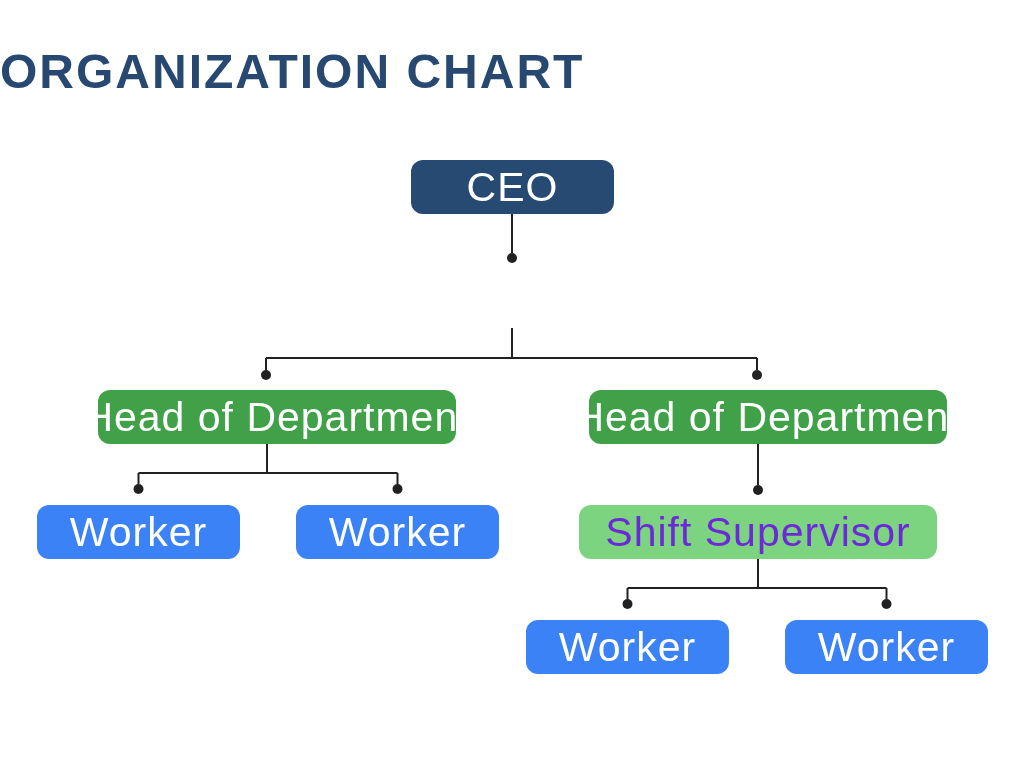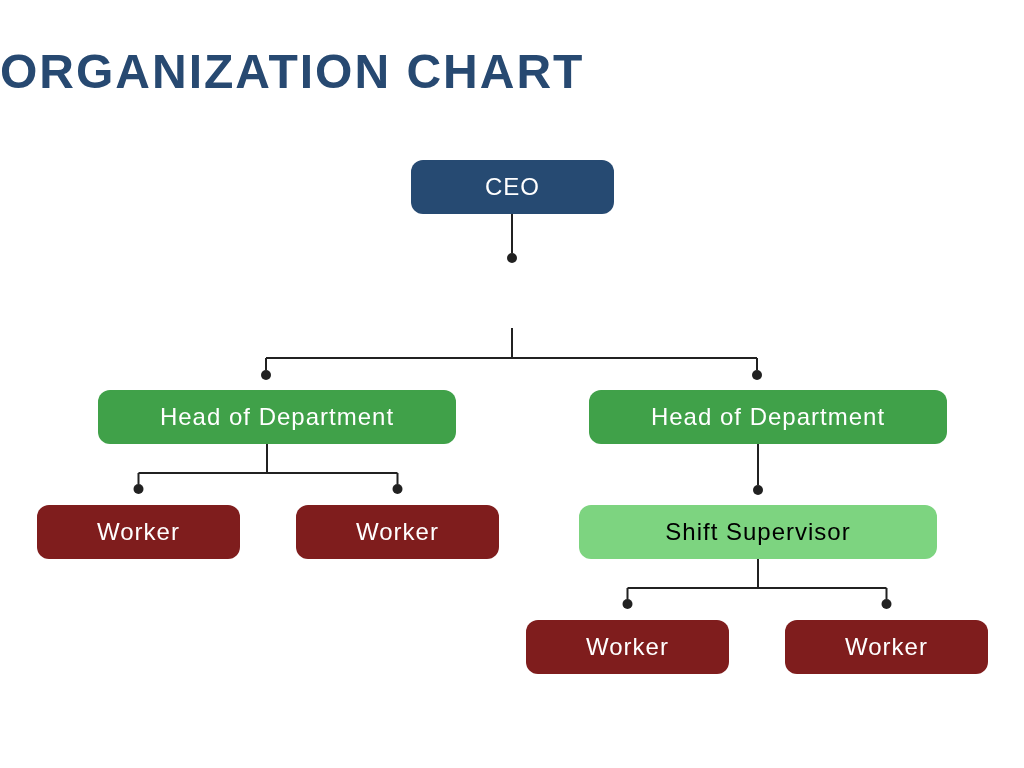--- a/index.html
+++ b/index.html
@@ -29,31 +29,31 @@
     left: 0; top: 0;
     width: 1024px; height: 768px;
     pointer-events: none;
   }
   .node {
     position: absolute;
     display: flex;
     align-items: center;
     justify-content: center;
     border-radius: 12px;
-    font-size: 24px;
+    font-size: 41px;
     font-weight: 400;
     letter-spacing: 1px;
     color: #ffffff;
     white-space: nowrap;
   }
   .node--navy       { background: #264a72; }
   .node--orange     { background: #f07a2d; }
   .node--green      { background: #40a149; margin-left: 10px; }
-  .node--lightgreen { background: #7dd480; color: #000000; }
-  .node--blue       { background: #7f1d1d; }
+  .node--lightgreen { background: #7dd480; color: #6d28d9; }
+  .node--blue       { background: #3b82f6; }
 
   .pos-ceo        { left: 411px; top: 160px; width: 203px; height: 54px; }
   .pos-manager    { left: 411px; top: 274px; width: 203px; height: 54px; }
   .pos-head-left  { left:  88px; top: 390px; width: 358px; height: 54px; }
   .pos-head-right { left: 579px; top: 390px; width: 358px; height: 54px; }
   .pos-worker-l1  { left:  37px; top: 505px; width: 203px; height: 54px; }
   .pos-worker-l2  { left: 296px; top: 505px; width: 203px; height: 54px; }
   .pos-shift      { left: 579px; top: 505px; width: 358px; height: 54px; }
   .pos-worker-r1  { left: 526px; top: 620px; width: 203px; height: 54px; }
   .pos-worker-r2  { left: 785px; top: 620px; width: 203px; height: 54px; }

